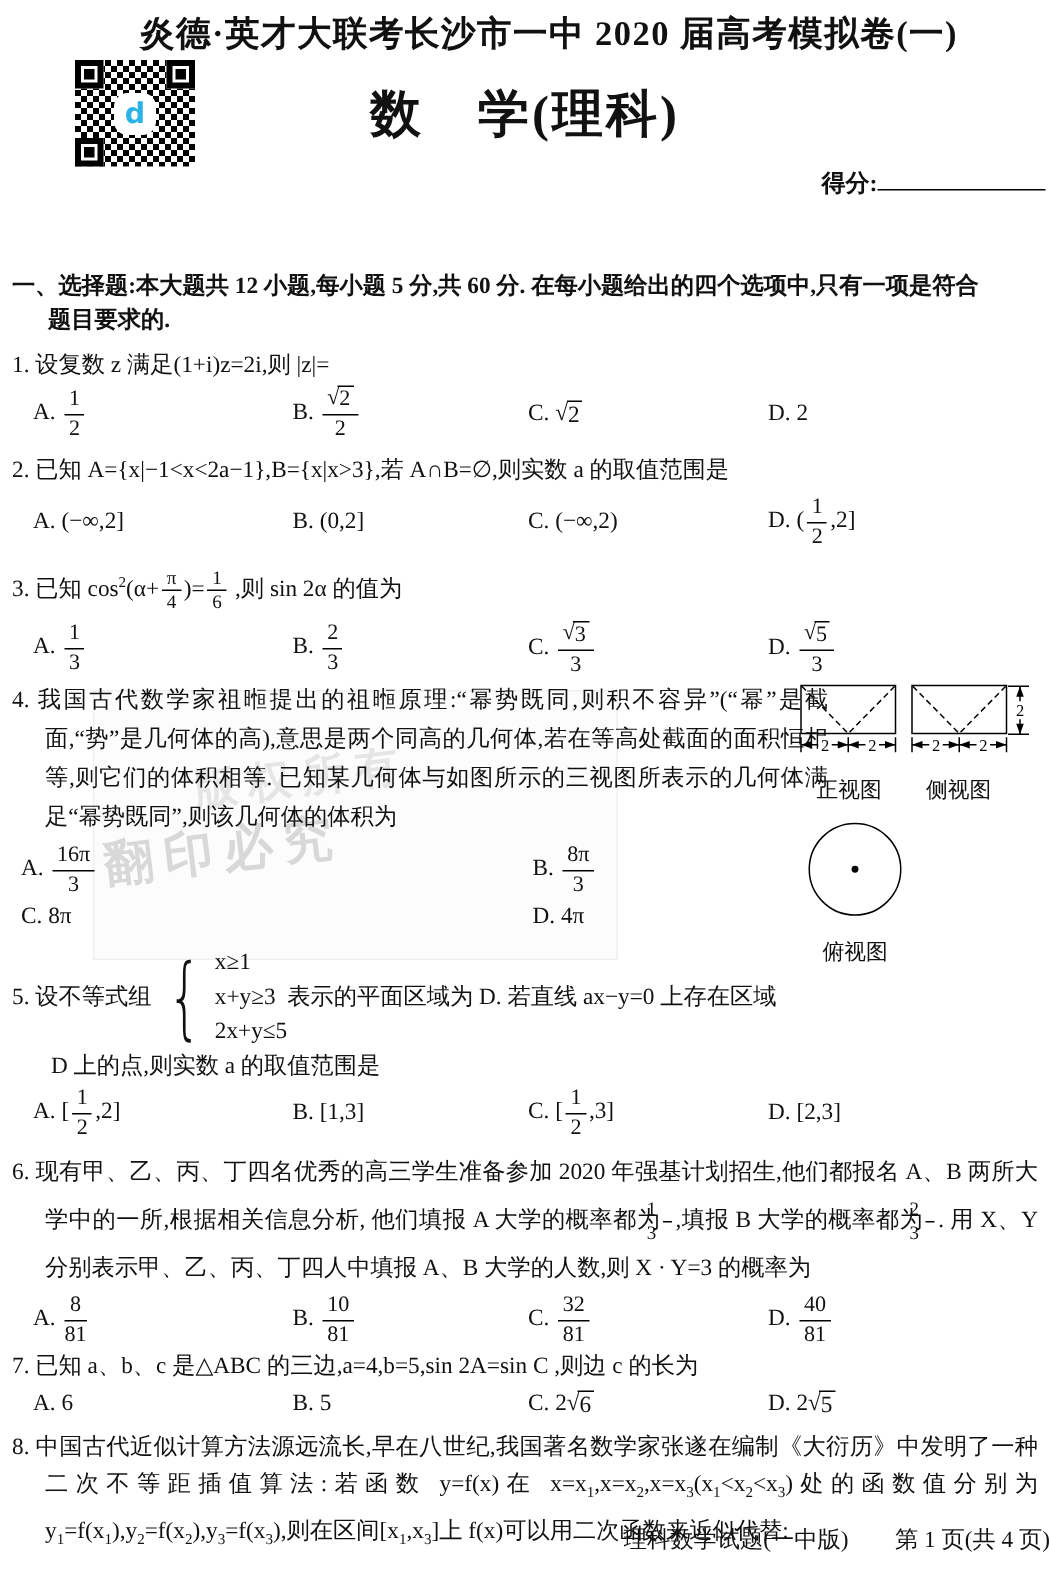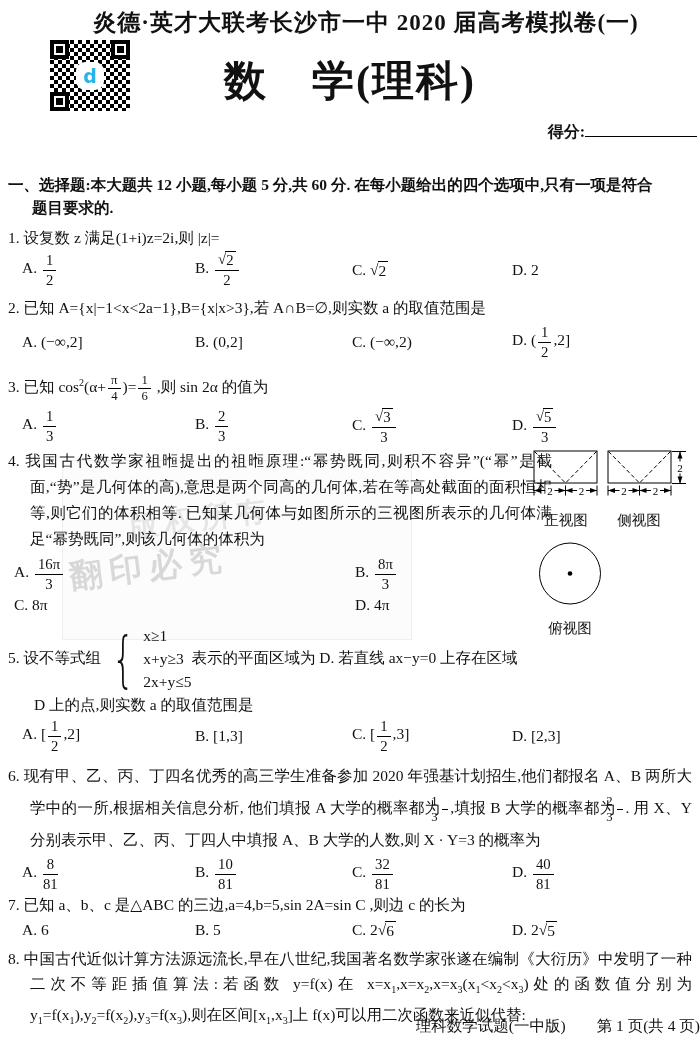--- a/index.html
+++ b/index.html
@@ -1,34 +1,34 @@
 <!DOCTYPE html>
 <html><head>
 <meta charset="utf-8">
 <style>
   html,body{margin:0;padding:0;background:#fff;}
   .page{position:relative;width:700px;height:1052px;background:#fff;color:#111;
         font-family:"Liberation Serif","DejaVu Serif",serif;font-size:15.5px;overflow:hidden;}
   
   .hdr{margin:0;padding-top:7px;text-align:center;font-size:23px;font-weight:bold;letter-spacing:1px;white-space:nowrap;padding-left:32px;}
-  .title{margin-top:15px;text-align:center;font-size:42px;font-weight:bold;letter-spacing:2px;}
+  .title{margin-top:15px;text-align:center;font-size:34px;font-weight:bold;letter-spacing:2px;}
   .scoreRow{margin-top:13px;text-align:right;padding-right:3px;font-weight:bold;font-size:16px;}
   .scoreLine{display:inline-block;width:112px;height:14px;border-bottom:1.5px solid #000;}
   
   .qr{position:absolute;left:50px;top:40px;width:80px;height:71px;
       background:repeating-conic-gradient(#000 0% 25%,#fff 0% 50%);background-size:8px 8px;}
   .fp{position:absolute;width:19px;height:19px;border:4px solid #000;background:#fff;box-sizing:border-box;}
   .fp::after{content:"";position:absolute;inset:2px;background:#000;}
   .fp.tl{left:0;top:0}.fp.tr{right:0;top:0}.fp.bl{left:0;bottom:0}
   .qrlogo{position:absolute;left:50%;top:50%;transform:translate(-50%,-50%);width:24px;height:24px;background:#fff;
           border-radius:7px;color:#2bb3e8;font-weight:bold;font-size:19px;display:flex;align-items:center;justify-content:center;
           font-family:"DejaVu Sans",sans-serif;box-shadow:0 0 0 2px #fff;}
   
   .content{padding:0 8px;}
-  .sect{margin-top:30px;font-weight:bold;line-height:23px;}
+  .sect{margin-top:46px;font-weight:bold;line-height:23px;}
   .sect .l1{white-space:nowrap;}
   .sect .l2{padding-left:24px;}
   .stem{line-height:22px;margin-top:8px;}
   .nowrap{white-space:nowrap;}
   .hang{padding-left:22px;text-indent:-22px;text-align:justify;}
   .opts{display:grid;grid-template-columns:173px 157px 160px 1fr;align-items:center;padding-left:14px;margin-top:2px;min-height:38px;}
   .opt{white-space:nowrap;}
   
   .frac{display:inline-flex;flex-direction:column;text-align:center;vertical-align:middle;line-height:1.1;margin:0 2px;font-size:.95em;}
   .fnum{border-bottom:1.2px solid #000;padding:0 3px 1px;}

